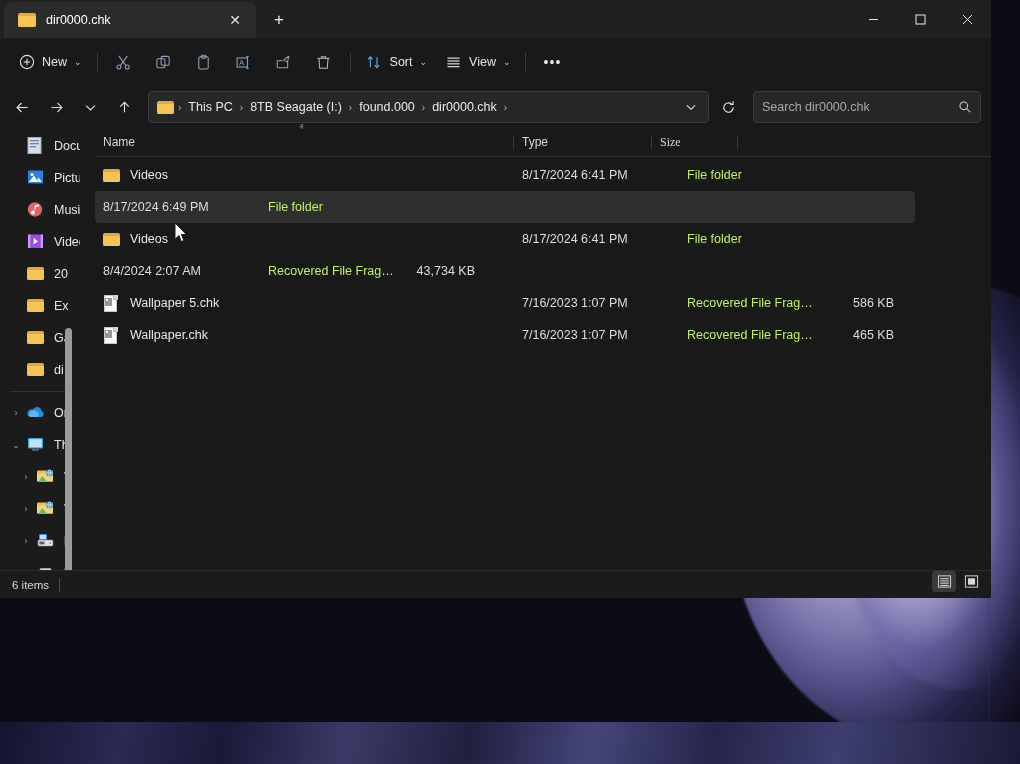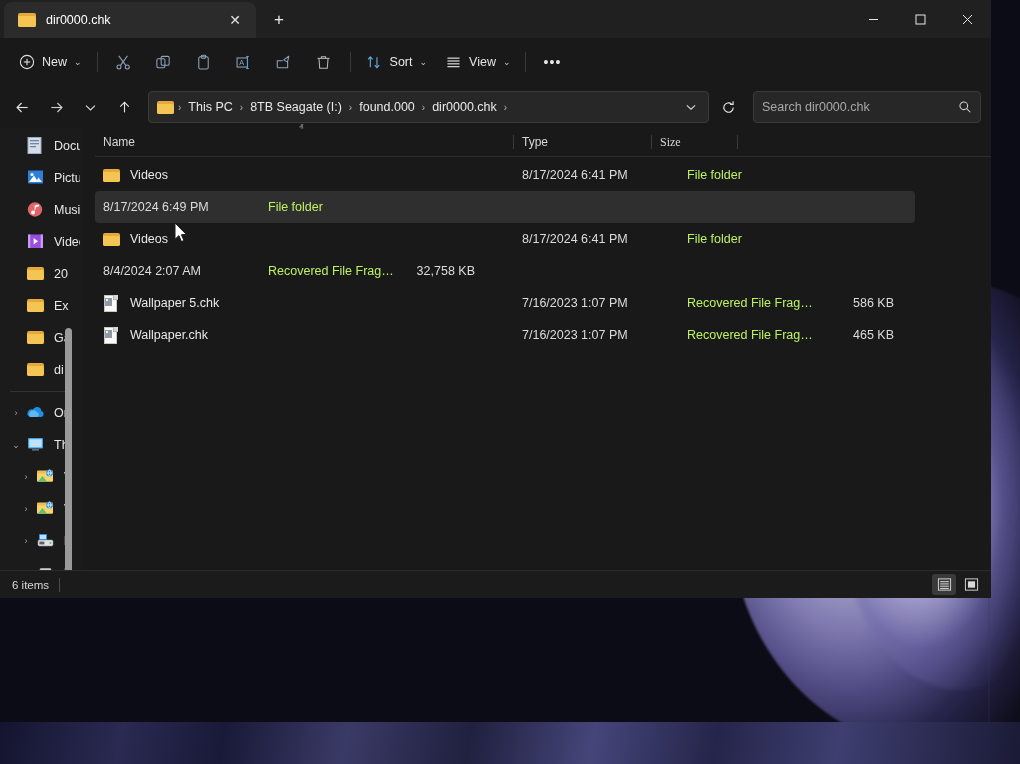--- a/index.html
+++ b/index.html
@@ -279,21 +279,21 @@
   .cursor {
     position: absolute; left: 174px; top: 222px;
     width: 14px; height: 22px;
     pointer-events: none; z-index: 50;
   }
 
   
   .statusbar {
     height: 28px; background: #1b1b1b;
     border-top: 1px solid #2c2c2c;
-    display: flex; align-items: center; justify-content: space-between;
+    display: flex; justify-content: space-between;
     padding: 0 8px 0 12px;
     flex: 0 0 28px;
   }
   .status-left { display: flex; align-items: center; gap: 10px; color: #d8d8d8; font-size: 11.5px; }
   .status-div { width: 1px; height: 14px; background: #4a4a4a; }
   .viewtoggles { display: flex; gap: 3px; }
   .vt {
     width: 24px; height: 21px; border-radius: 3px;
     display: flex; align-items: center; justify-content: center;
   }
@@ -750,21 +750,21 @@
             <span>Videos</span>
           </div>
           <div class="cell cell-date">8/17/2024 6:41 PM</div>
           <div class="cell cell-type">File folder</div>
           <div class="cell cell-size"></div>
         </div>
 
         <div class="row">
           <div class="cell cell-date">8/4/2024 2:07 AM</div>
           <div class="cell cell-type">Recovered File Frag…</div>
-          <div class="cell cell-size">32,758 KB</div>
+          <div class="cell cell-size">43,734 KB</div>
         </div>
 
         <div class="row">
           <div class="cell cell-name">
             <span class="row-ico ic-file">
                 <span class="page"></span>
                 <span class="badge"></span>
                 <span class="badge2"></span>
                 <span class="fold"></span>
               </span>

